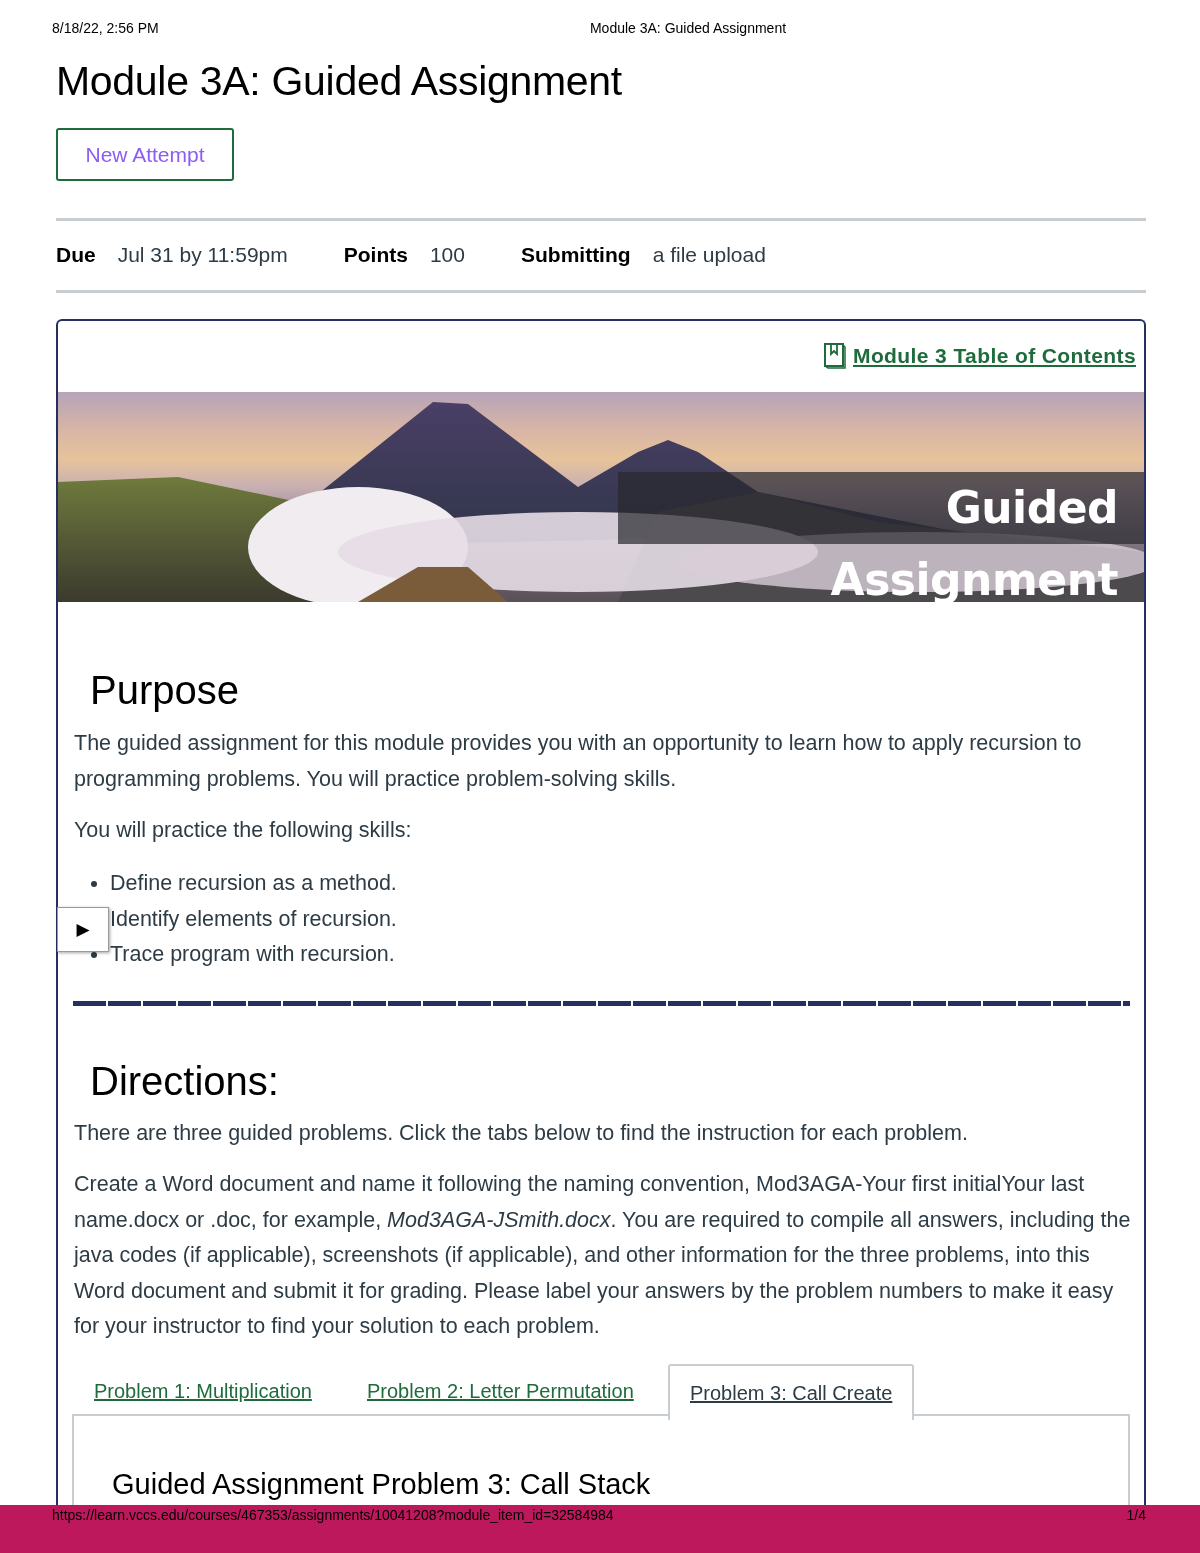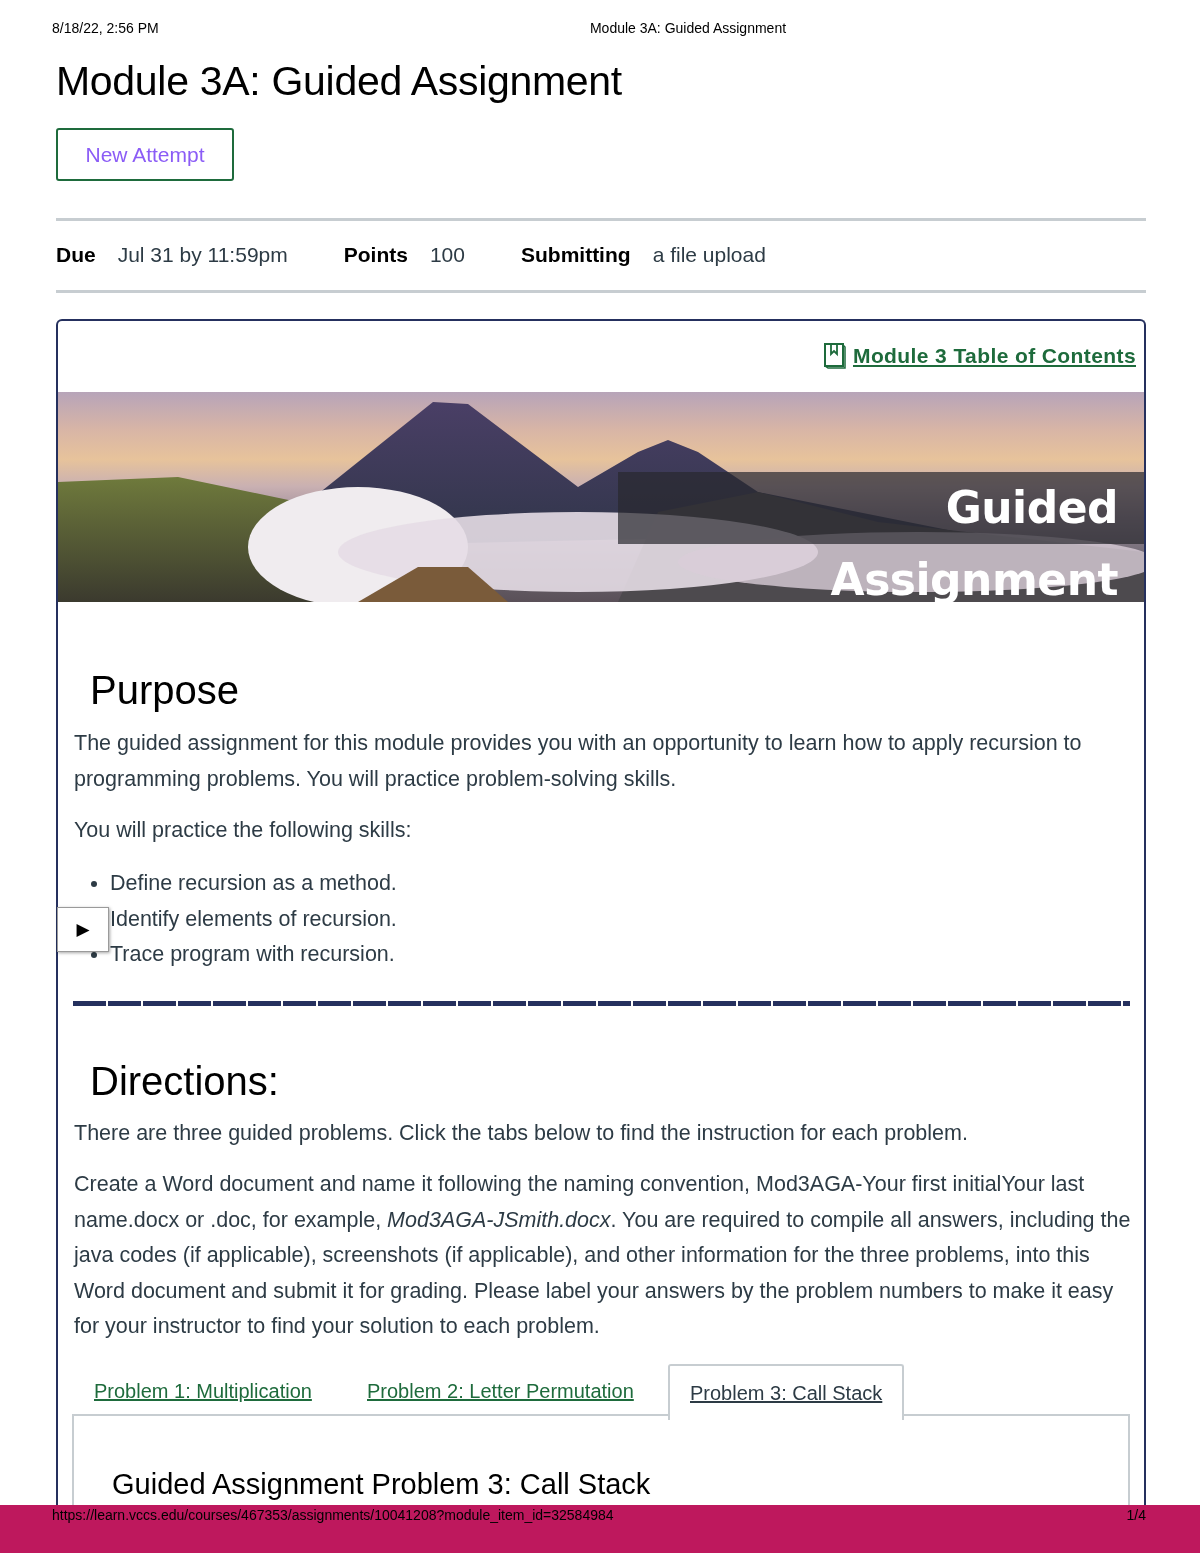--- a/index.html
+++ b/index.html
@@ -178,21 +178,21 @@
 
 <h2 class="section-h" style="top:1043px">Directions:</h2>
 <p class="para" style="top:1116px">There are three guided problems. Click the tabs below to find the instruction for each problem.</p>
 <p class="para" style="top:1167px"><span>Create a Word document and name it following the naming convention, Mod3AGA-Your first initialYour last name.docx or .doc, for example, </span><em>Mod3AGA-JSmith.docx</em><span>. You are required to compile all answers, including the java codes (if applicable), screenshots (if applicable), and other information for the three problems, into this Word document and submit it for grading. Please label your answers by the problem numbers to make it easy for your instructor to find your solution to each problem.</span></p>
 
 <div class="tab-panel"></div>
 
 <div class="tabs">
   <a class="tab" style="left:2px">Problem 1: Multiplication</a>
   <a class="tab" style="left:275px">Problem 2: Letter Permutation</a>
-  <a class="tab active" style="left:596px">Problem 3: Call Stack</a>
+  <a class="tab active" style="left:596px">Problem 3: Call Create</a>
 </div>
 
 <h3 class="panel-title">Guided Assignment Problem 3: Call Stack</h3>
 
 <div class="print-footer">
   <span class="url">https://learn.vccs.edu/courses/467353/assignments/10041208?module_item_id=32584984</span>
   <span class="pg">1/4</span>
 </div>
 
 </body></html>

